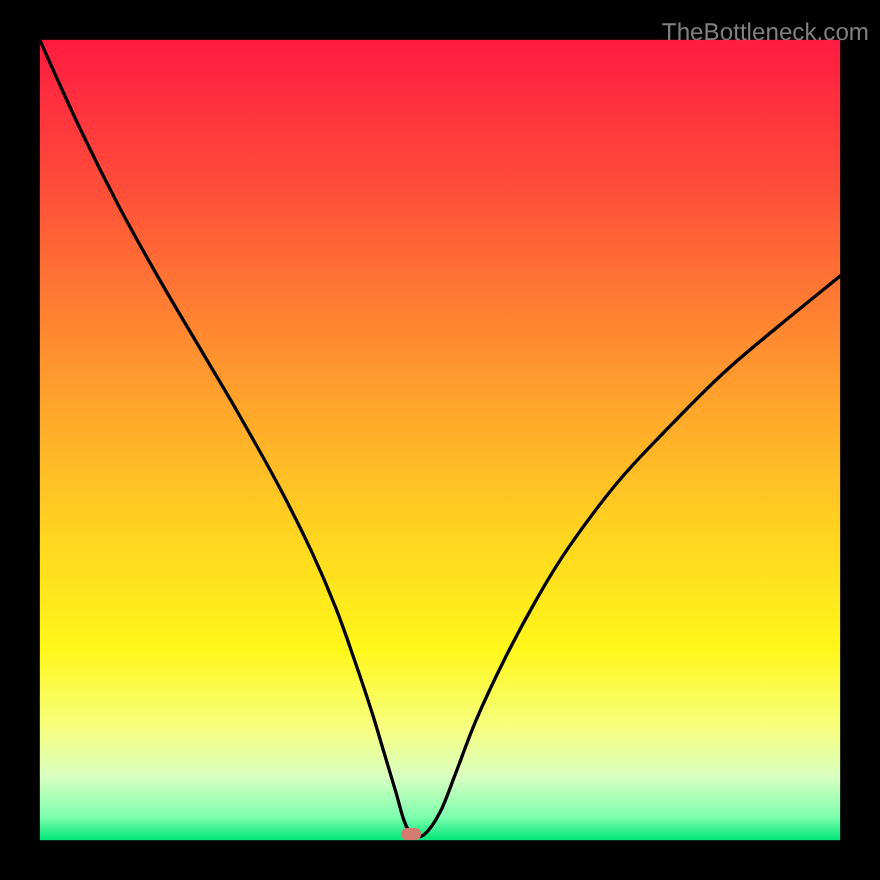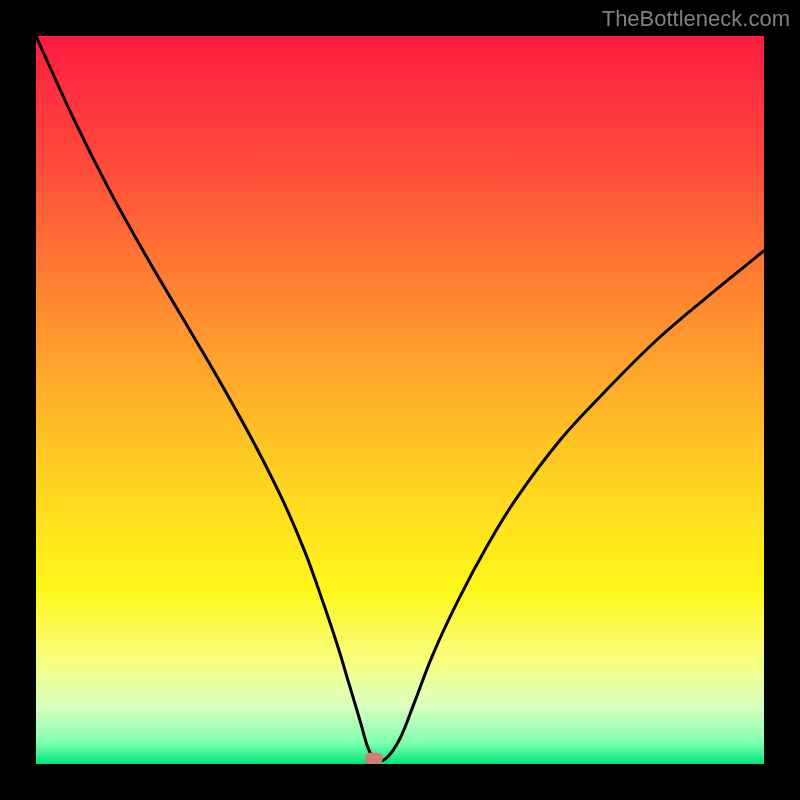--- a/index.html
+++ b/index.html
@@ -5,21 +5,21 @@
   * { margin: 0; padding: 0; box-sizing: border-box; }
   html, body { width: 800px; height: 800px; overflow: hidden; background: #000; }
   .container {
     width: 800px;
     height: 800px;
     position: relative;
     background: #000;
   }
   .watermark {
     position: absolute;
-    top: 6px;
+    top: 16px;
     right: 10px;
     color: #808080;
     font-family: Arial, Helvetica, sans-serif;
     font-size: 22px;
     font-weight: 500;
     z-index: 10;
   }
   .plot {
     position: absolute;
   }

